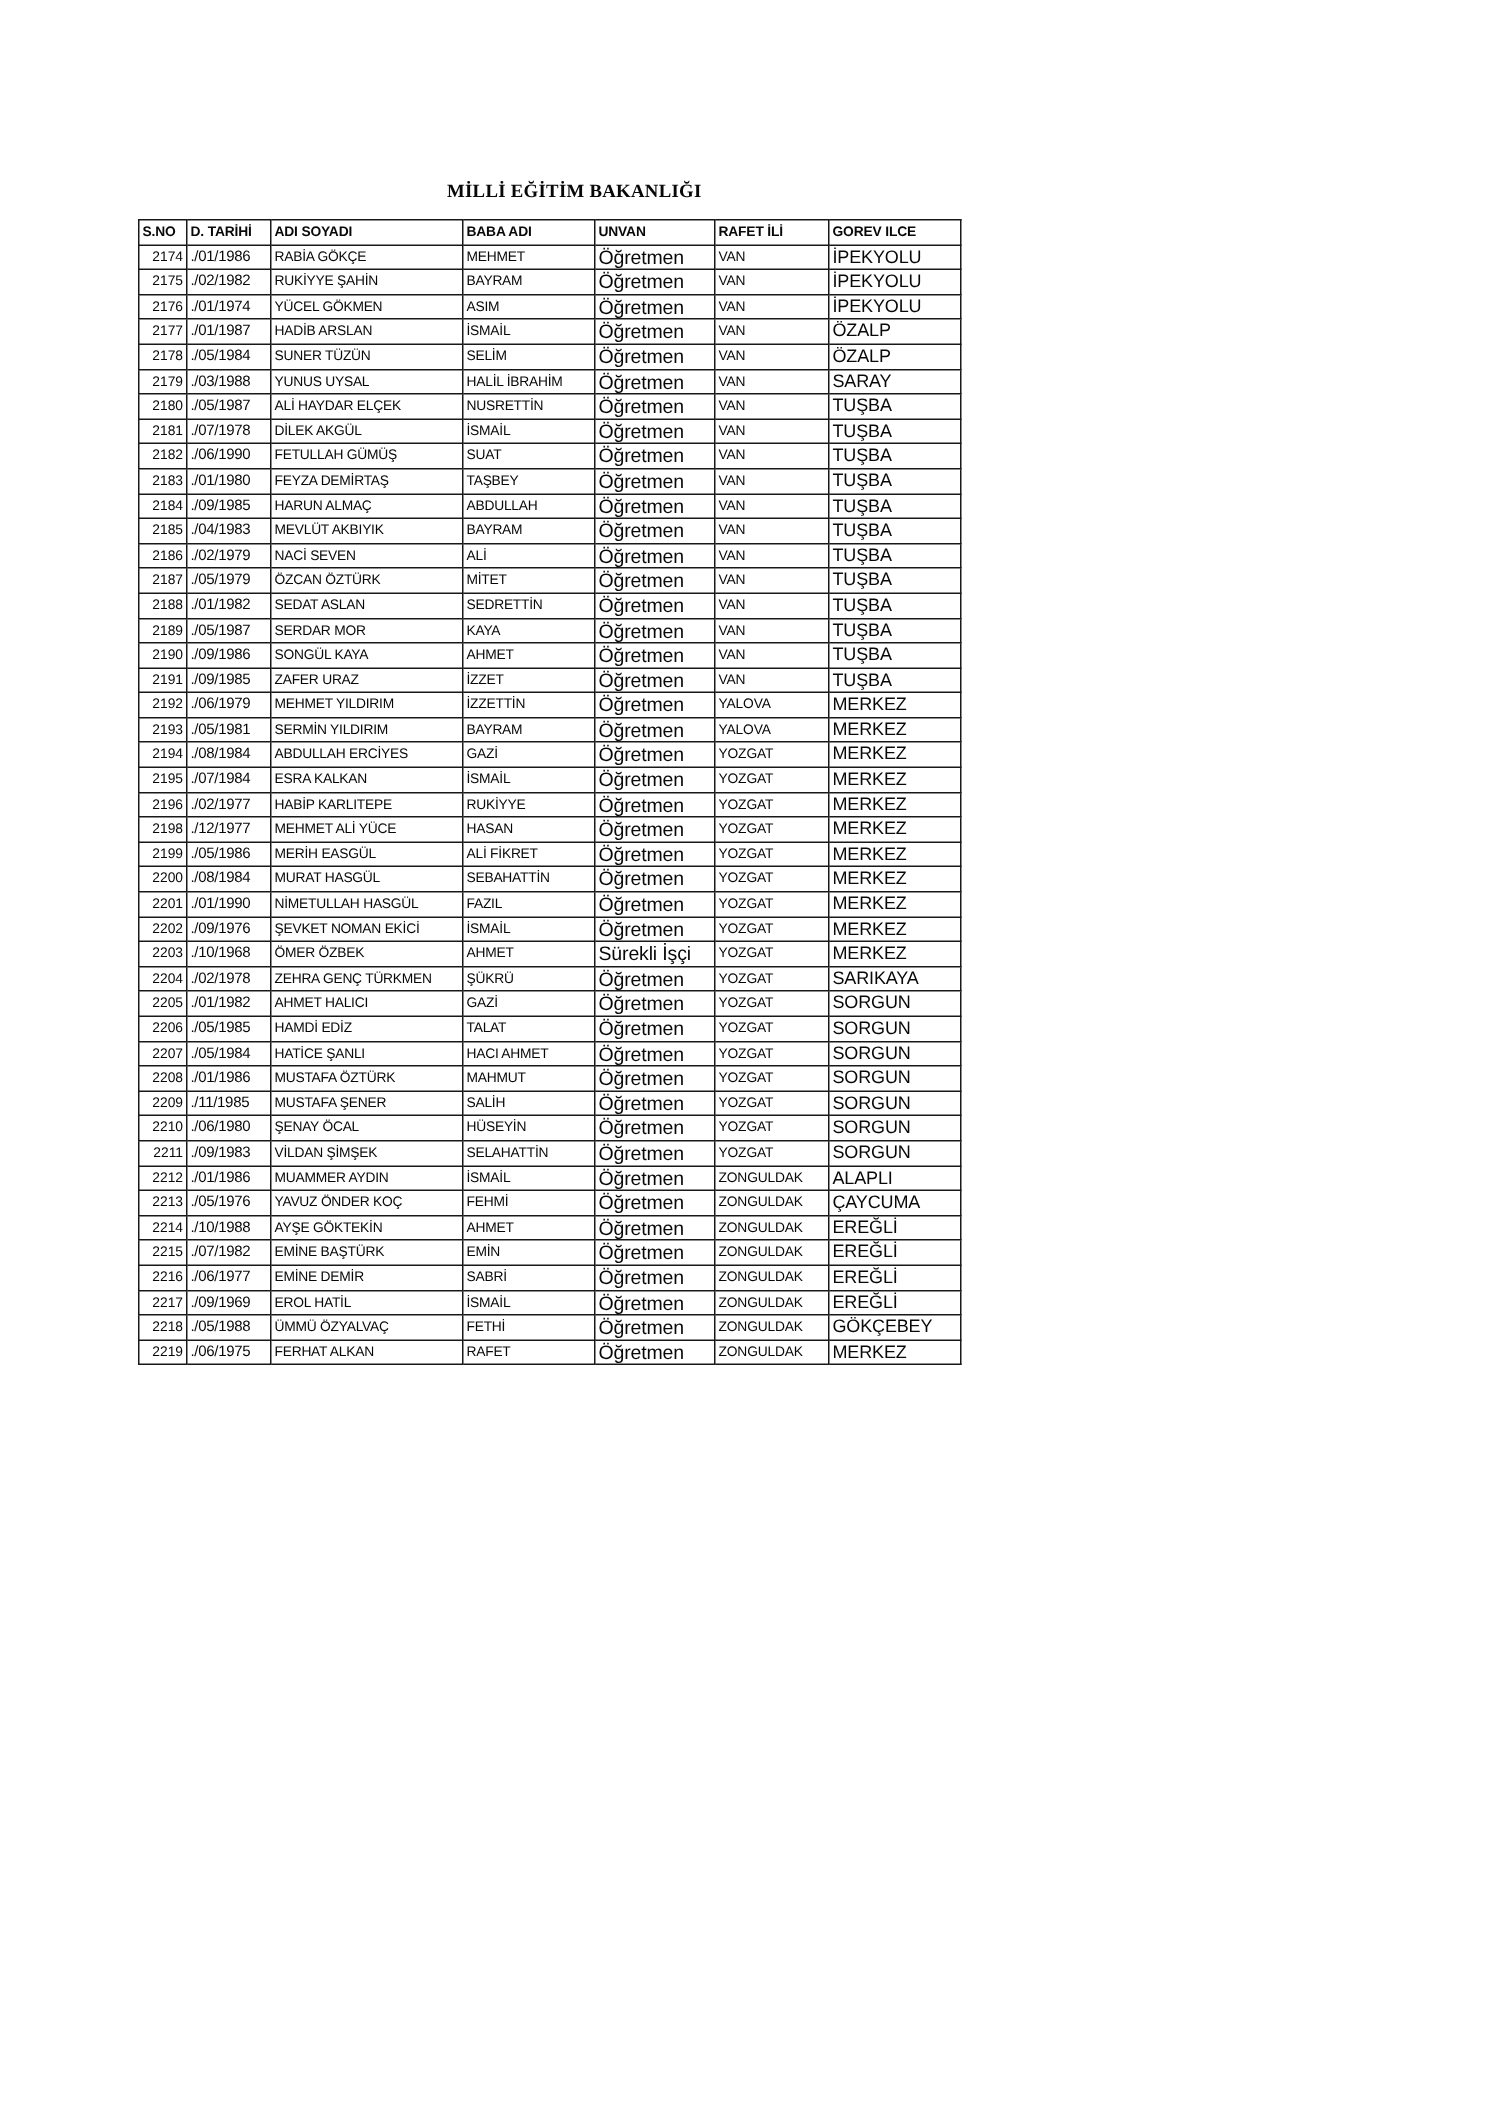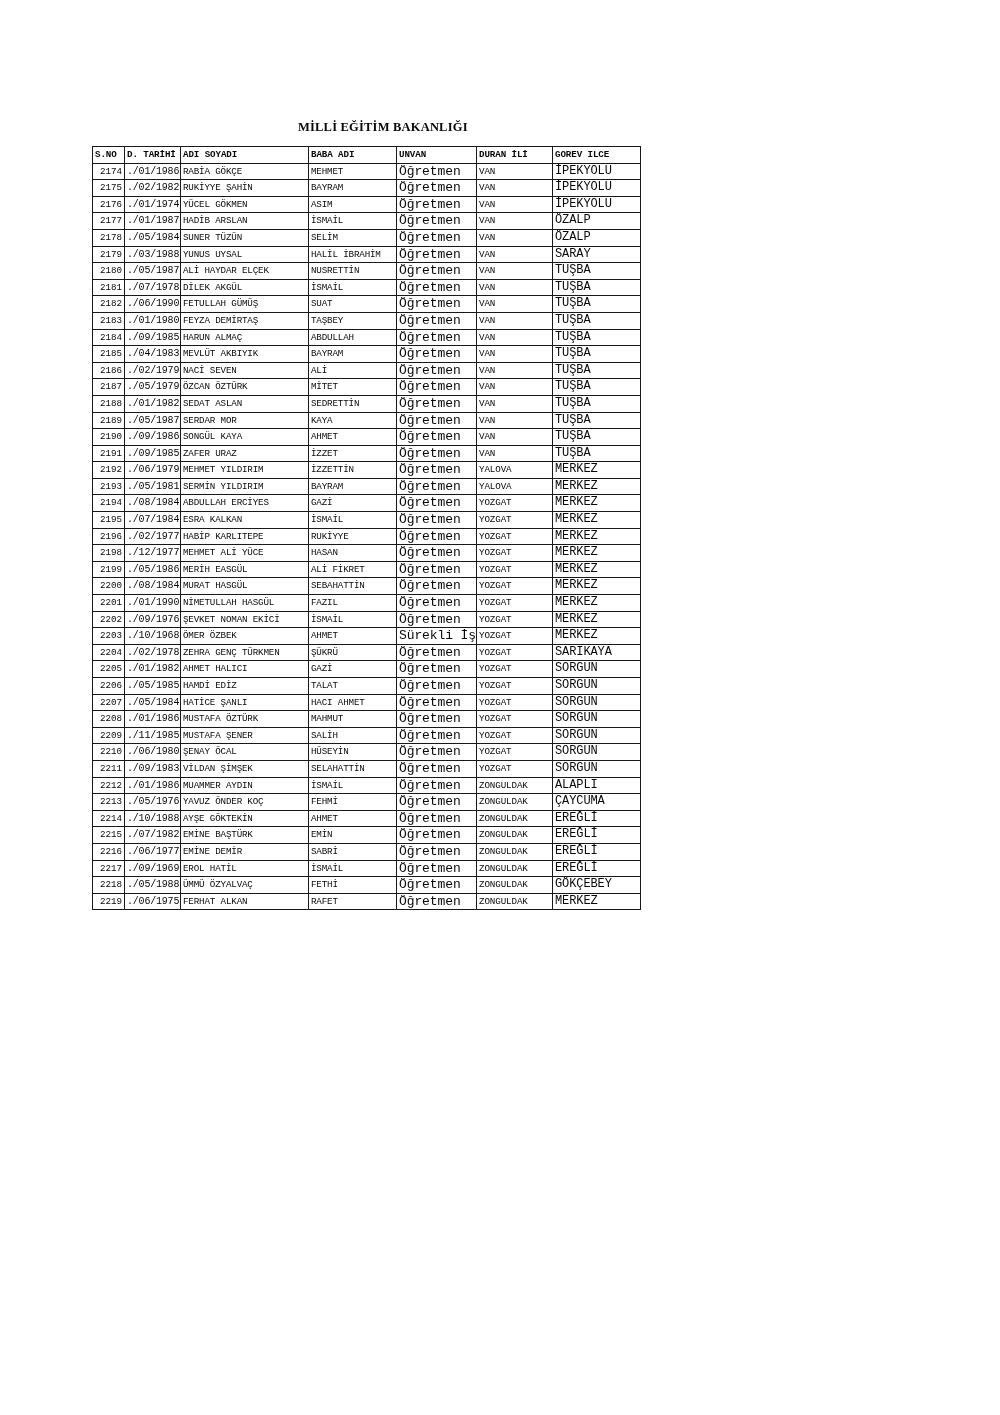--- a/index.html
+++ b/index.html
@@ -37,21 +37,21 @@
     position: absolute;
     left: 92px;
     top: 146px;
     width: 548px;
   }
   table.reg {
     border-collapse: collapse;
     table-layout: fixed;
     width: 548px;
     font-size: 9.2px;
-    font-family: Liberation Mono, monospace;
+    font-family: Liberation Sans, sans-serif;
   }
   table.reg th, table.reg td {
     border: 1px solid #1a1a1a;
     padding: 0 2px;
     height: 15.6px;
     line-height: 15.6px;
     overflow: hidden;
     white-space: nowrap;
     vertical-align: middle;
   }
@@ -122,21 +122,21 @@
           <col class="c-il">
           <col class="c-ilce">
       </colgroup>
       <thead>
         <tr>
           <th>S.NO</th>
           <th>D. TARİHİ</th>
           <th>ADI SOYADI</th>
           <th>BABA ADI</th>
           <th>UNVAN</th>
-          <th>DURAN İLİ</th>
+          <th>RAFET İLİ</th>
           <th>GOREV ILCE</th>
         </tr>
       </thead>
       <tbody id="table-body">
           <tr>
             <td class="sno">2174</td>
             <td class="dt">./01/1986</td>
             <td class="nm">RABİA GÖKÇE</td>
             <td class="baba">MEHMET</td>
             <td class="unvan">Öğretmen</td>

